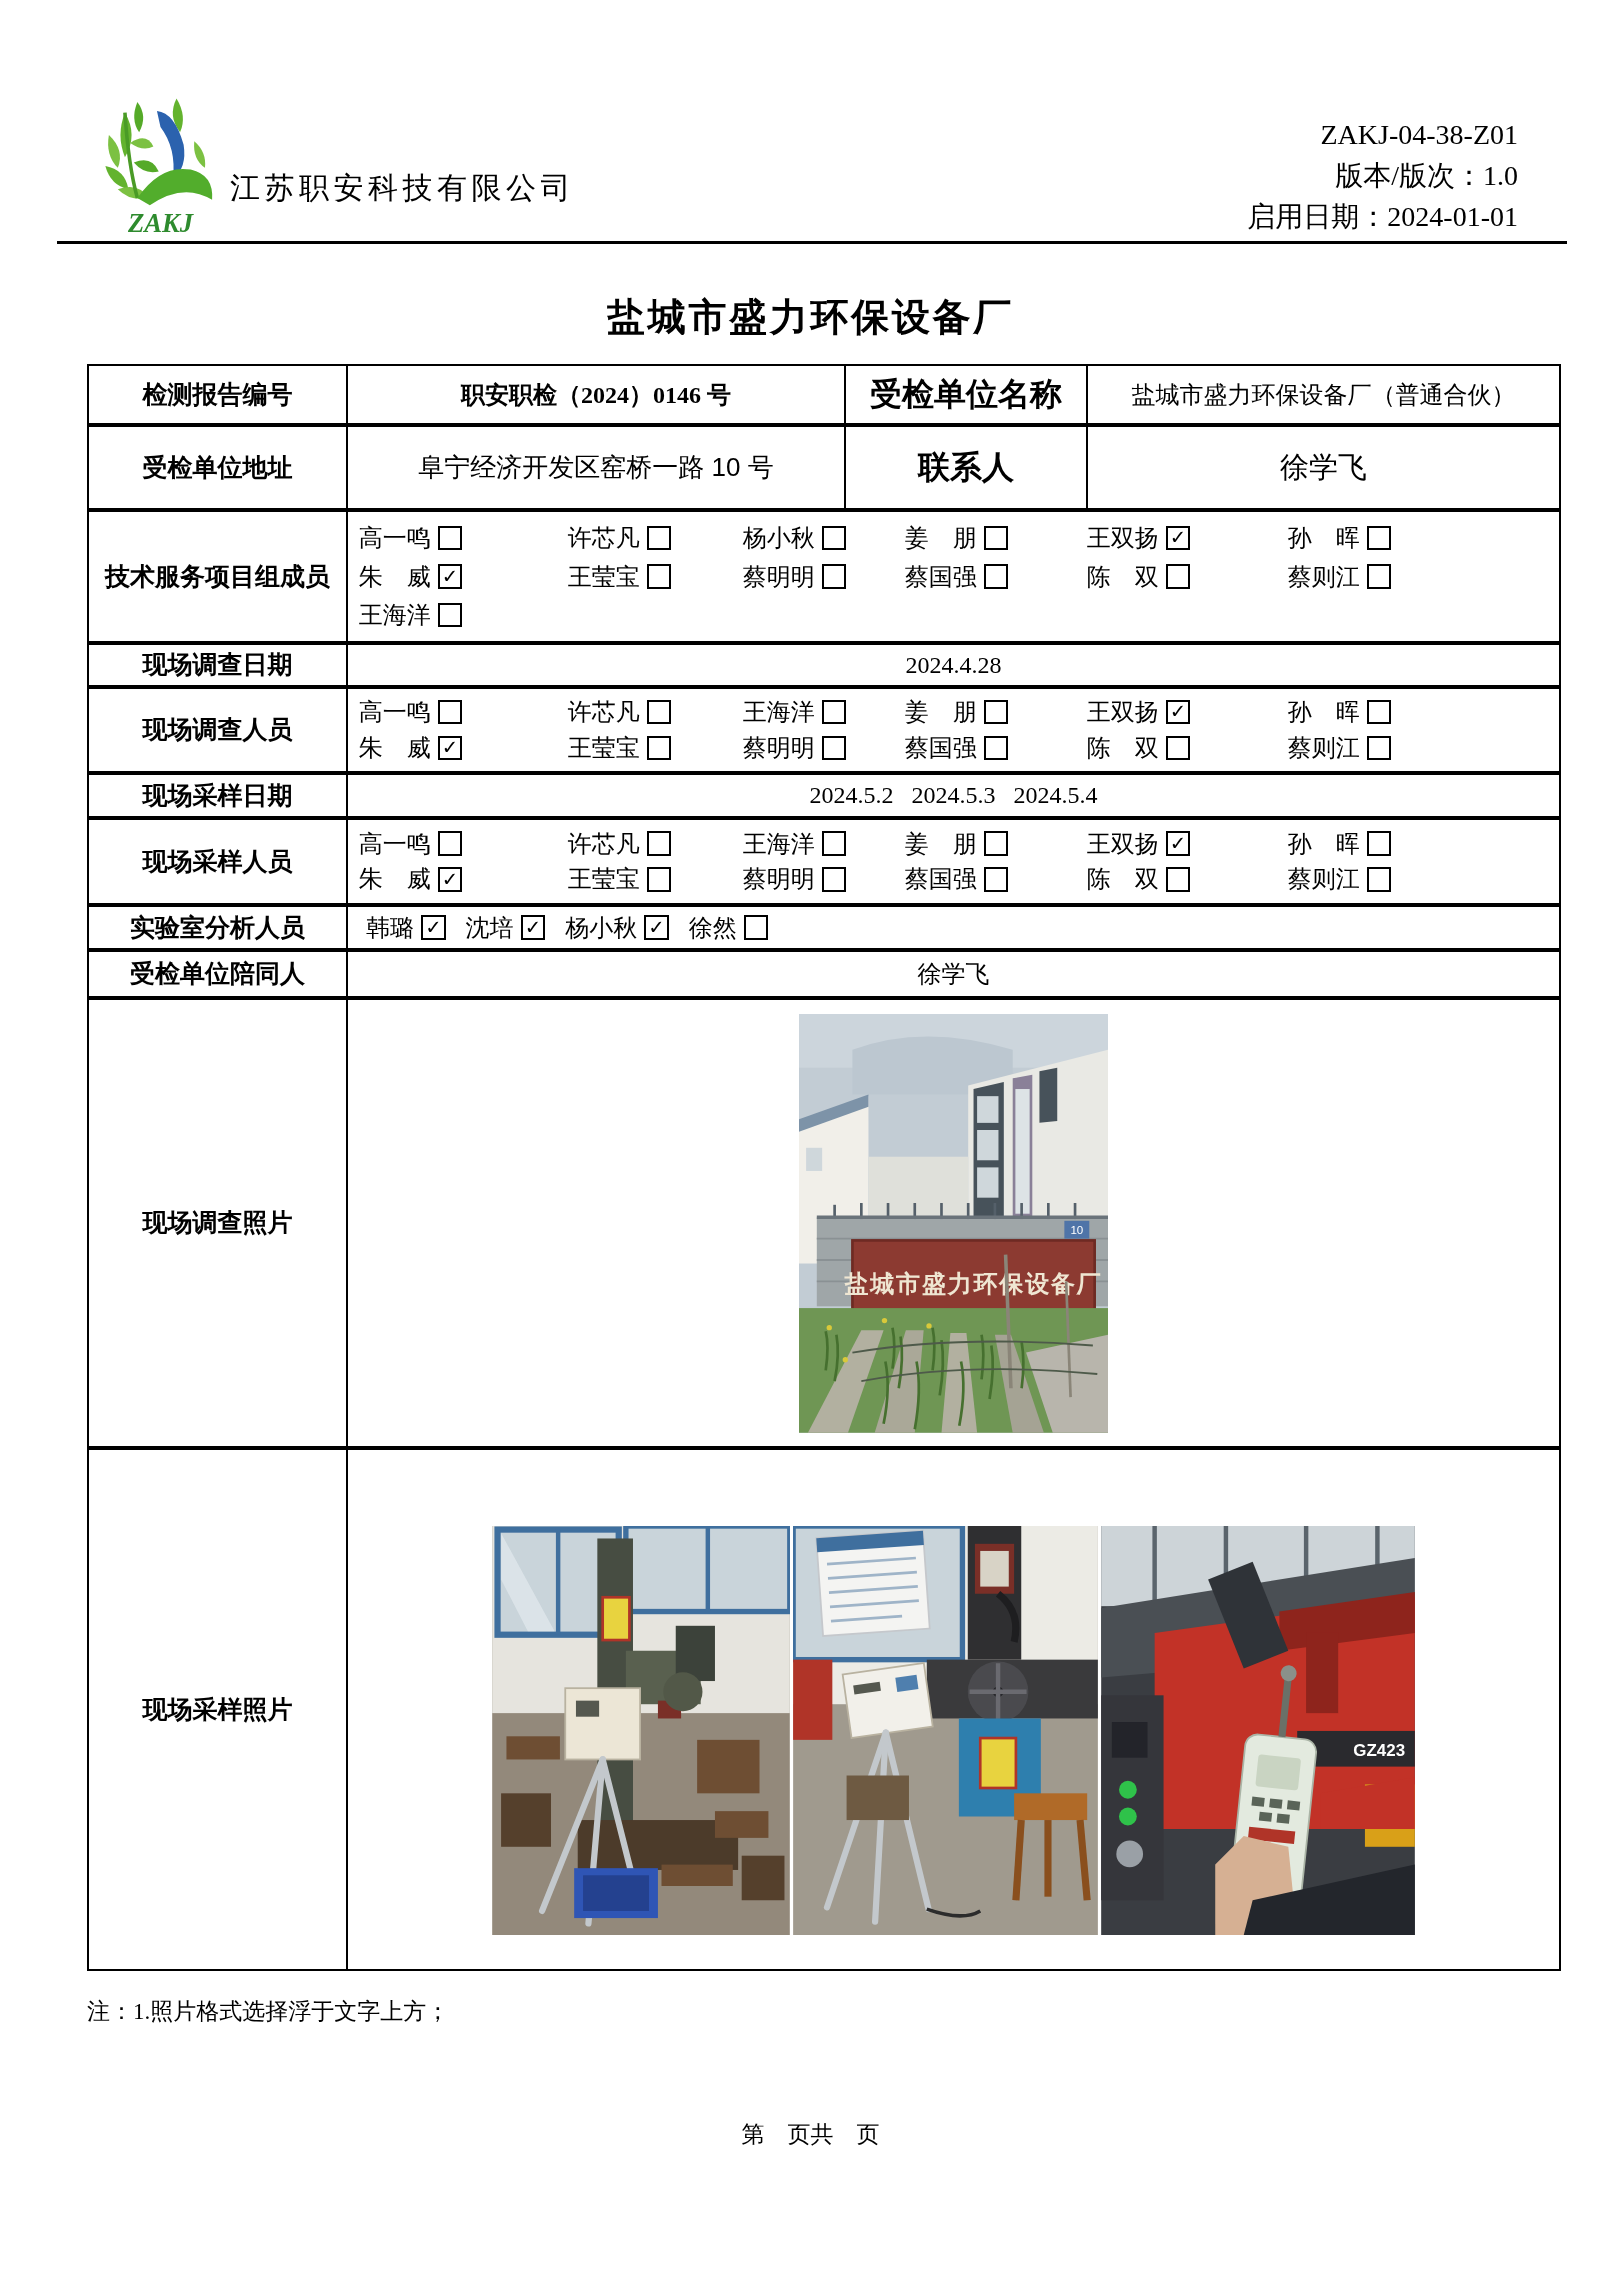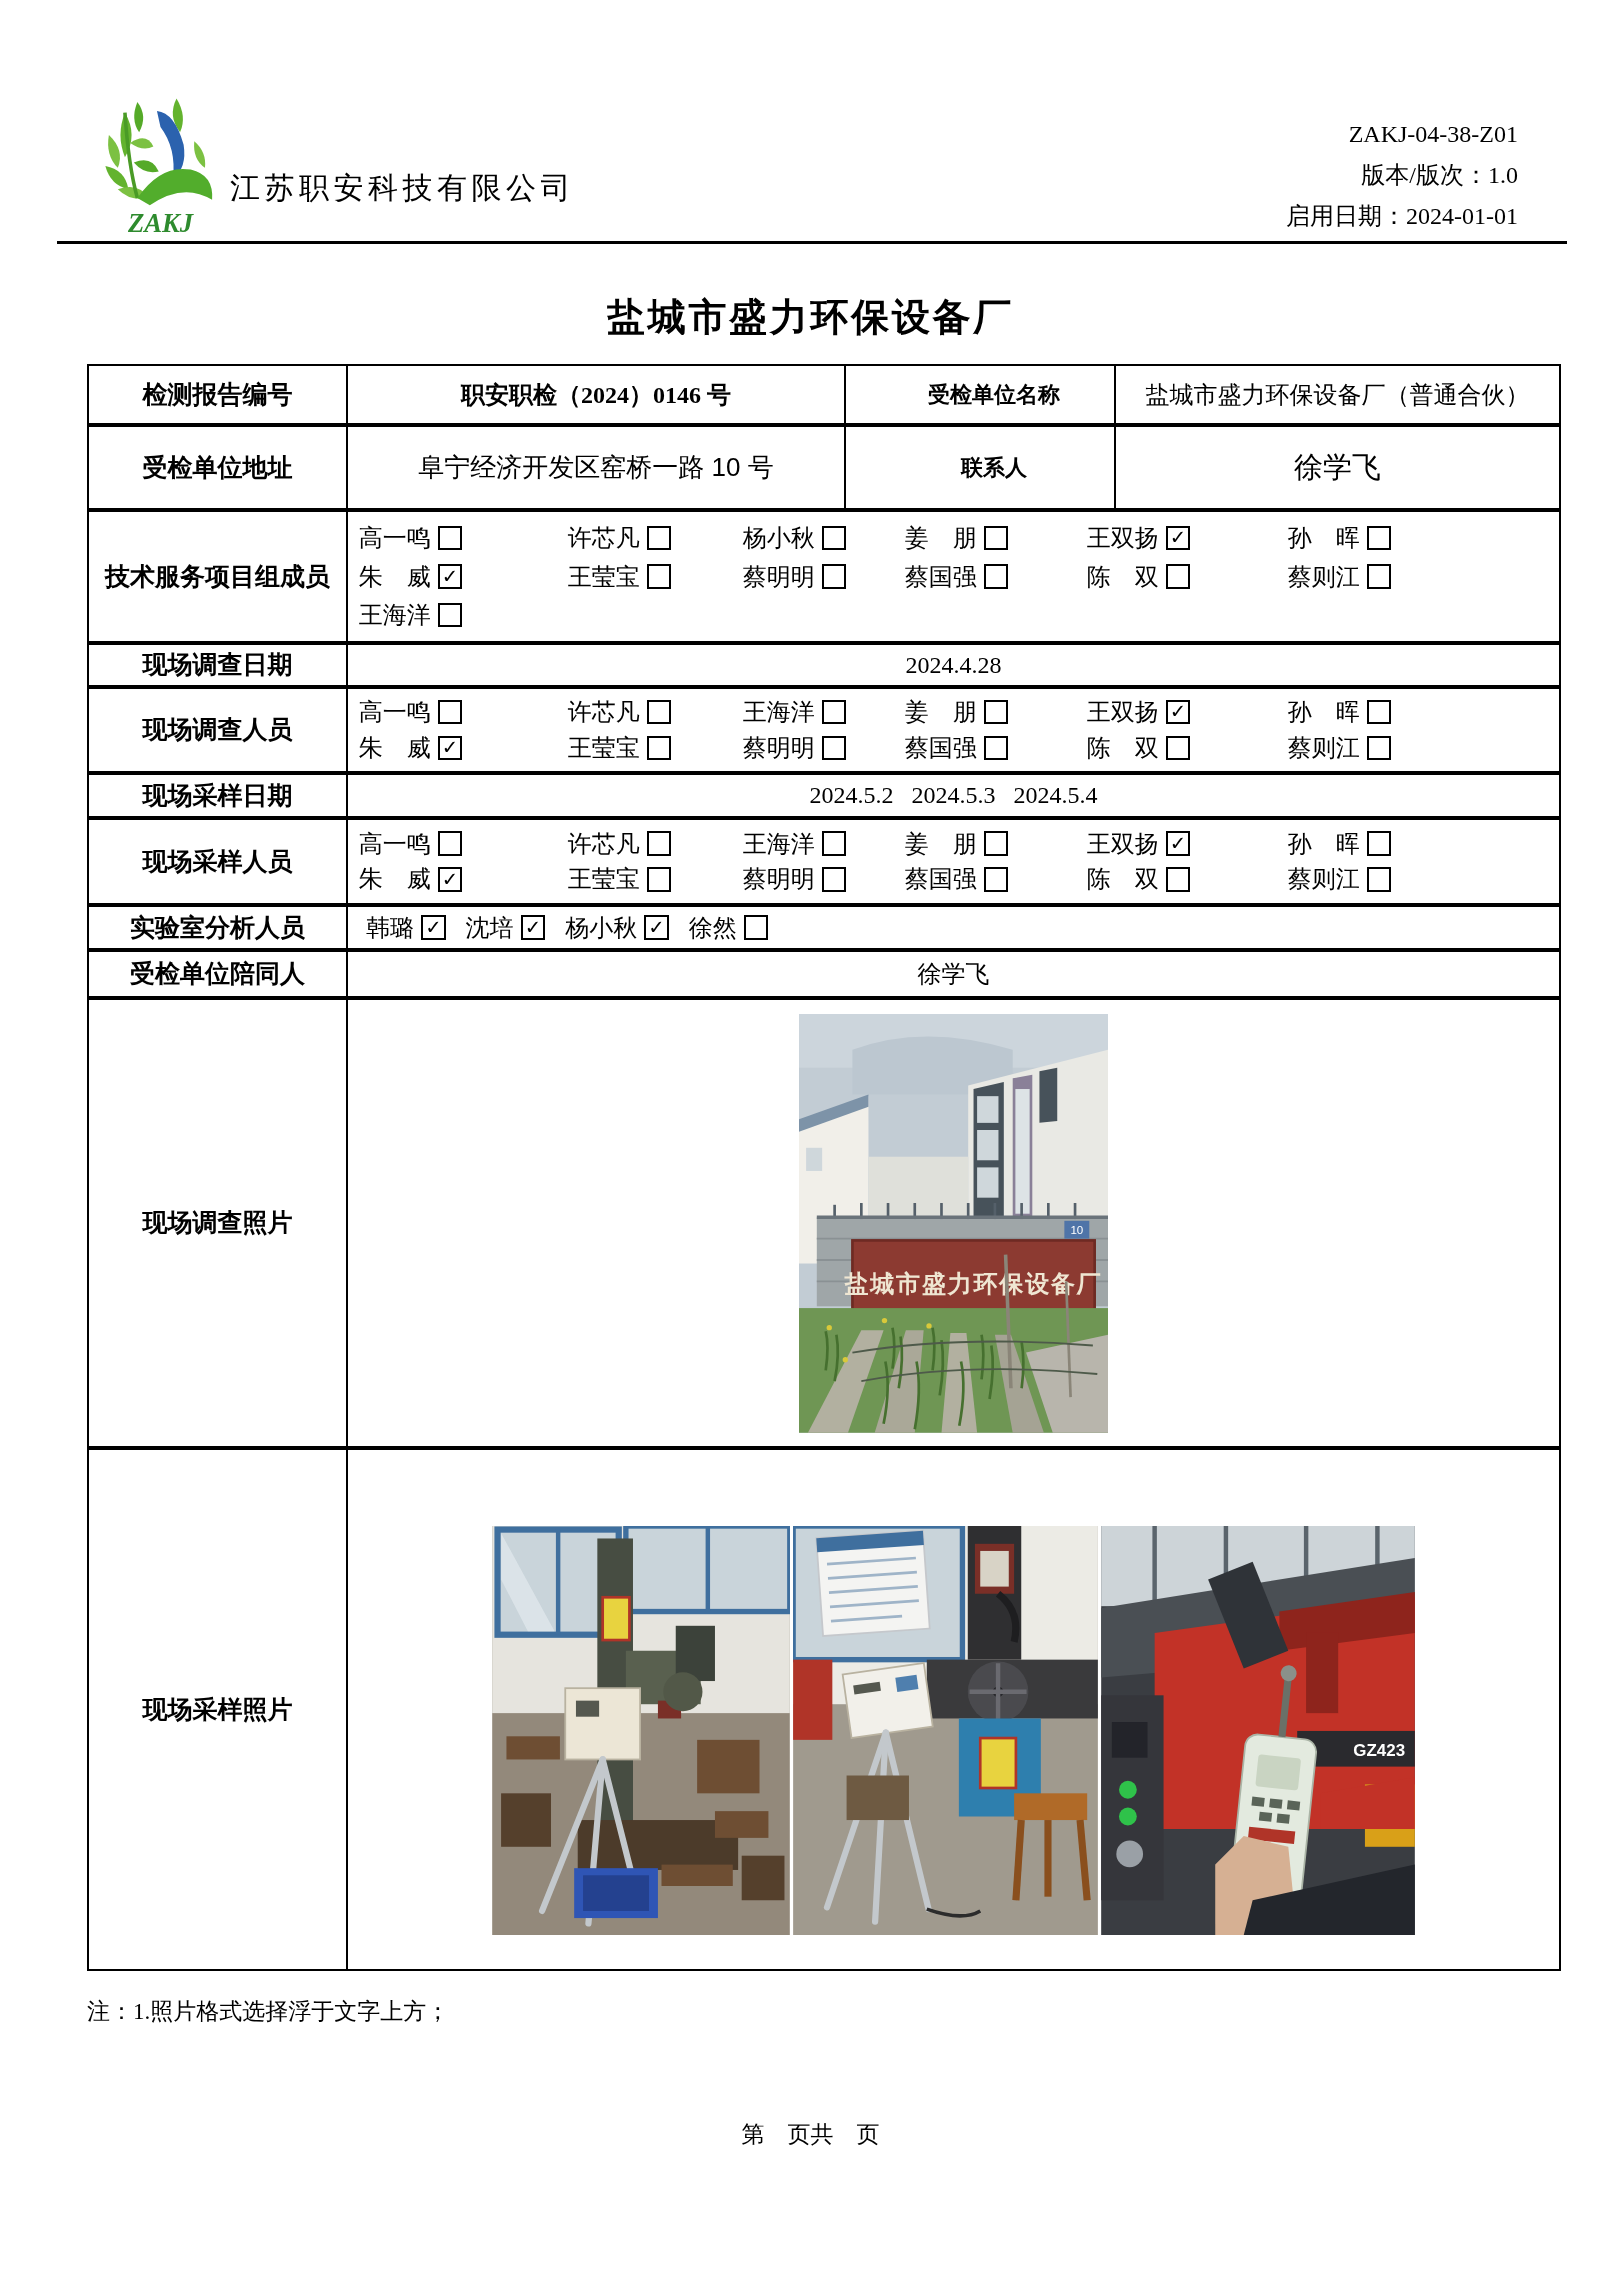--- a/index.html
+++ b/index.html
@@ -1,37 +1,37 @@
 <!DOCTYPE html>
 <html style="font-size:14.3px"><head>
 <meta charset="utf-8">
 <style>
   html,body{margin:0;padding:0;background:#ffffff;}
   .page{position:relative;width:1621px;height:2281px;background:#ffffff;overflow:hidden;
         font-family:"Liberation Serif","DejaVu Serif",serif;color:#000;}
   
   .logo{position:absolute;left:98px;top:86px;width:125px;height:153px;}
   .company{position:absolute;left:230px;top:168px;font-size:30px;letter-spacing:4.5px;}
-  .hdr-info{position:absolute;right:103px;top:114px;text-align:right;font-size:24px;line-height:41px;}
+  .hdr-info{position:absolute;right:103px;top:114px;text-align:right;font-size:28px;line-height:41px;}
   .hdr-rule{position:absolute;left:57px;top:241px;width:1510px;height:2.7px;background:#000;}
   
   .title{position:absolute;left:0;top:292px;width:100%;text-align:center;
          font-size:38px;font-weight:bold;letter-spacing:2.7px;}
   
   .tbl{position:absolute;left:87px;top:364px;width:1474px;border:2.7px solid #000;box-sizing:border-box;
        display:flex;flex-direction:column;}
   .tr{display:flex;border-bottom:4.5px solid #000;box-sizing:border-box;}
   .tr:last-child{border-bottom:none;}
   .cell{box-sizing:border-box;display:flex;align-items:center;}
   .lbl{width:259px;border-right:2.7px solid #000;justify-content:center;text-align:center;
        font-weight:bold;font-size:25px;line-height:34px;padding:1.8px 12.5px;}
   .val{flex:1;justify-content:center;text-align:right;font-size:24px;white-space:pre-wrap;}
   .w-v1{width:498px;flex:none;border-right:2.7px solid #000;}
-  .w-l2{width:242px;flex:none;border-right:2.7px solid #000;font-weight:bold;font-size:22px;
-        justify-content:center;text-align:center;padding:1.8px 7.1px;margin-left:28px;}
+  .w-l2{width:242px;flex:none;border-right:2.7px solid #000;font-weight:bold;font-size:32px;
+        justify-content:center;text-align:center;padding:1.8px 7.1px;}
   .addr{font-family:"Liberation Sans","DejaVu Sans",sans-serif;font-size:26px;}
   .contact-big{font-size:29px;}
   .bold{font-weight:bold;}
   
   .names{flex:1;display:flex;flex-direction:column;justify-content:space-evenly;
          padding:3.6px 9px 3.6px 10.7px;box-sizing:border-box;}
   .nline{display:grid;grid-template-columns:209px 175px 162px 182px 201px 1fr;align-items:center;}
   .names-inline{flex:1;display:flex;align-items:center;gap:20px;padding-left:18px;}
   .person{display:flex;align-items:center;font-size:24px;white-space:pre;}
   .cb{width:20.5px;height:20.5px;border:2.7px solid #000;margin-left:7.1px;display:inline-flex;

